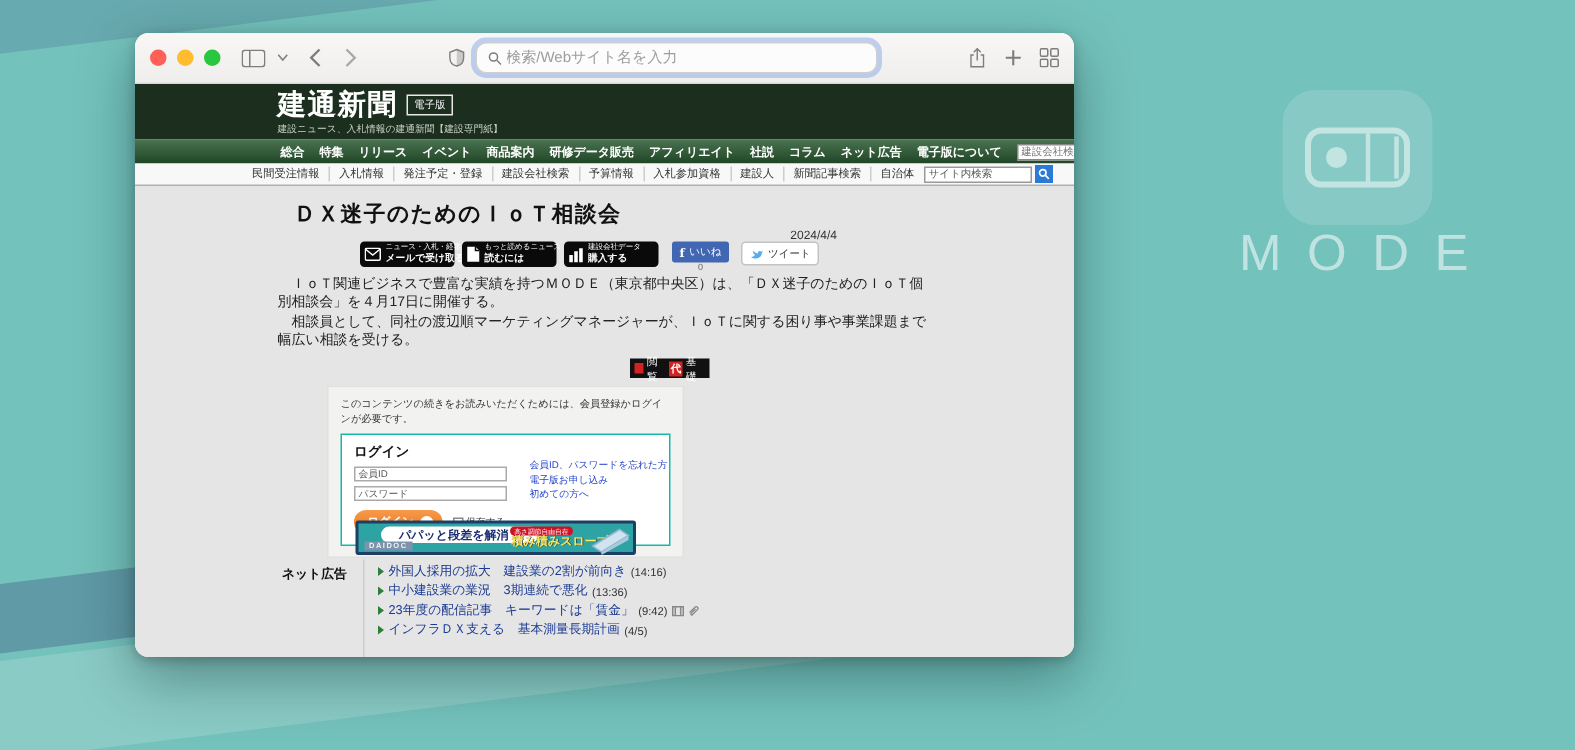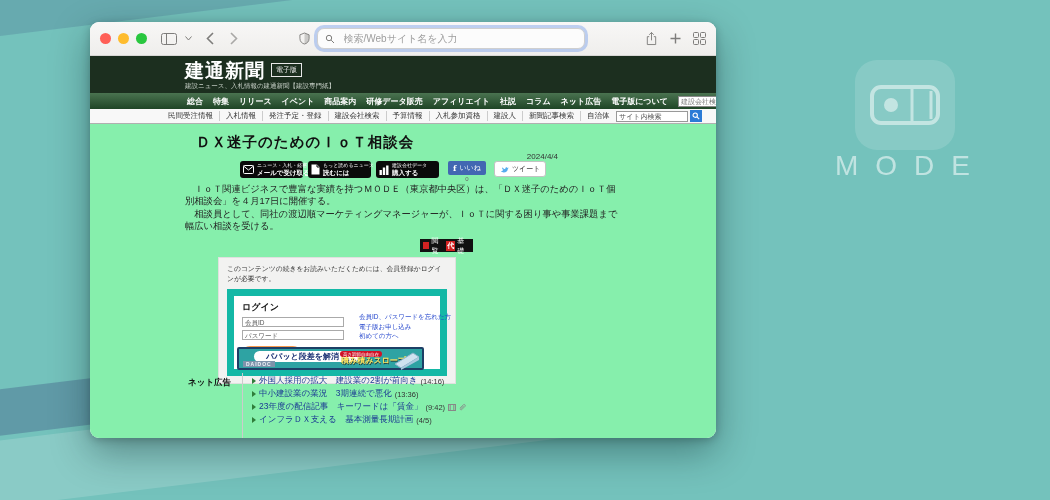--- a/index.html
+++ b/index.html
@@ -15,21 +15,21 @@
   .bg-band.b1 { left:-70px; top:368px; width:490px; height:46px; background:rgba(73,106,143,0.45); }
   .bg-band.b2 { left:-90px; top:404px; width:780px; height:66px; background:rgba(255,255,255,0.16); }
   
   .wm-badge {
     position:absolute; left:855px; top:60px; width:100px; height:90px;
     border-radius:22px; background:rgba(255,255,255,0.14);
     display:flex; align-items:center; justify-content:center;
   }
   .wm-text {
     position:absolute; left:812px; top:150px; width:190px;
-    font-size:28px; letter-spacing:17px; text-indent:8px;
+    font-size:34px; letter-spacing:17px; text-indent:8px;
     color:rgba(255,255,255,0.55); font-weight:400; text-align:center; white-space:nowrap;
   }
   
   .window {
     position:absolute; left:90px; top:22px; width:626px; height:416px;
     background:#fff; border-radius:9px; overflow:hidden;
     box-shadow:0 14px 38px rgba(0,25,30,0.38), 0 2px 8px rgba(0,0,0,0.22);
   }
   .toolbar {
     height:34px; background:linear-gradient(#f8f7f6,#efeeec);
@@ -38,21 +38,21 @@
   }
   .lights { display:flex; gap:7px; margin-right:6px; }
   .light { width:11px; height:11px; border-radius:50%; }
   .light.red { background:#ff5f57; } .light.yellow { background:#febc2e; } .light.green { background:#29c73f; }
   .tb-ic { color:#7e7d7b; display:flex; align-items:center; }
   .tb-mid { flex:1; display:flex; align-items:center; justify-content:center; gap:7px; }
   .addr {
     width:268px; height:21px; background:#fcfcfc;
     border:1px solid #cfcfcf; border-radius:7px;
     box-shadow:0 0 0 3px rgba(120,160,235,0.45);
-    display:flex; align-items:center; padding:0 7px; gap:9px;
+    display:flex; align-items:center; padding:0 7px; gap:3px;
   }
   .addr input {
     border:none; outline:none; background:transparent; width:100%;
     font-size:10px; font-family:"Liberation Sans", sans-serif; color:#333;
   }
   .addr input::placeholder { color:#9d9d9d; }
   .tb-right { display:flex; gap:12px; align-items:center; }
   
   .site-header {
     height:37px; background:#1c2f1f; color:#fff; padding:4px 0 0 95px;
@@ -83,21 +83,21 @@
   .subnav a { color:#333; text-decoration:none; white-space:nowrap; cursor:pointer; padding:0 6px; border-left:1px solid #ccc; }
   .subnav a:first-of-type { border-left:none; }
   .sub-search { margin-left:auto; display:flex; align-items:center; gap:2px; }
   .sub-search input {
     width:72px; height:11px; border:1px solid #999; font-size:7px; padding:0 2px;
     font-family:"Liberation Sans", sans-serif;
   }
   .sub-search input::placeholder { color:#555; }
   .sub-search .btn { width:12px; height:12px; background:#2b7bd6; border:none; color:#fff; display:flex; align-items:center; justify-content:center; cursor:pointer; padding:0; }
   
-  .content { position:relative; height:314px; background:#86efac; overflow:hidden; }
+  .content { position:relative; height:314px; background:#e5e5e5; overflow:hidden; }
   .article-title { position:absolute; left:106px; top:9px; font-size:14.5px; font-weight:bold; color:#111; letter-spacing:1px; }
   .article-date { position:absolute; right:158px; top:28px; font-size:8px; color:#333; }
   .actions { position:absolute; left:150px; top:37px; display:flex; gap:5px; align-items:flex-start; }
   .act-btn {
     width:63px; height:17px; background:#0a0a0a; border-radius:3px; color:#fff;
     display:flex; align-items:center; gap:3px; padding:0 3px; cursor:pointer;
   }
   .act-txt { display:flex; flex-direction:column; line-height:1.25; }
   .act-txt .l1 { font-size:5px; white-space:nowrap; }
   .act-txt .l2 { font-size:6.5px; font-weight:bold; white-space:nowrap; }
@@ -121,21 +121,21 @@
     color:#fff; font-size:7px; cursor:pointer;
   }
   .ad-badge .sq { width:7px; height:7px; background:#d22222; }
   .ad-badge .mark { background:#d22222; padding:0 1px; font-weight:bold; }
   
   .login-wrap {
     position:absolute; left:128px; top:133px; width:238px;
     background:#f2f2f1; border:1px solid #e0e0df; padding:6px 8px 7px;
   }
   .login-notice { font-size:6.8px; color:#333; }
-  .login-box { margin-top:5px; background:#fff; border:7px solid #14b8a6; padding:5px 8px 7px; position:relative; }
+  .login-box { margin-top:5px; background:#fff; border:1px solid #14b8a6; padding:5px 8px 7px; position:relative; }
   .login-head { font-size:9px; font-weight:bold; color:#111; }
   .login-box input[type="text"], .login-box input[type="password"] {
     display:block; width:102px; height:10px; border:1px solid #aaa; font-size:6.5px;
     margin-top:3px; padding:0 2px; font-family:"Liberation Sans", sans-serif;
   }
   .login-box input::placeholder { color:#555; }
   .login-links { position:absolute; left:125px; top:17px; display:flex; flex-direction:column; gap:1px; }
   .login-links a { font-size:6.5px; color:#2244cc; text-decoration:none; line-height:8.5px; cursor:pointer; white-space:nowrap; }
   .login-actions { margin-top:6px; display:flex; align-items:center; gap:7px; }
   .login-btn {

